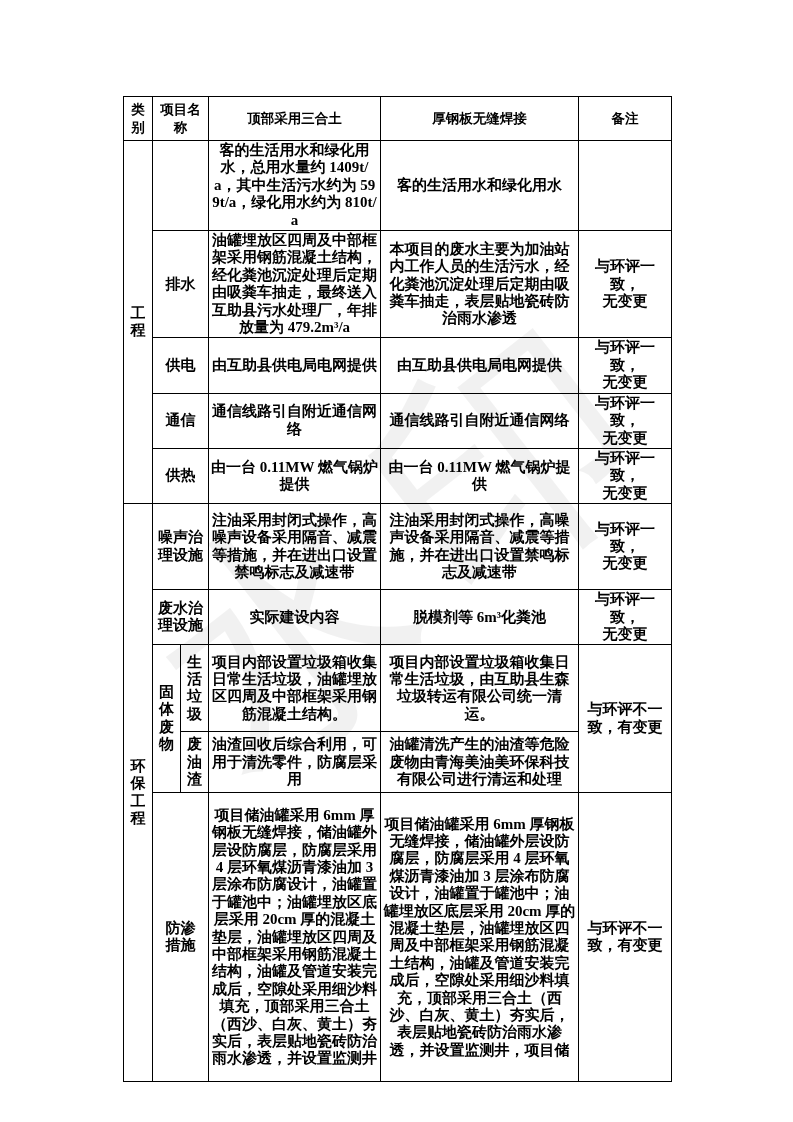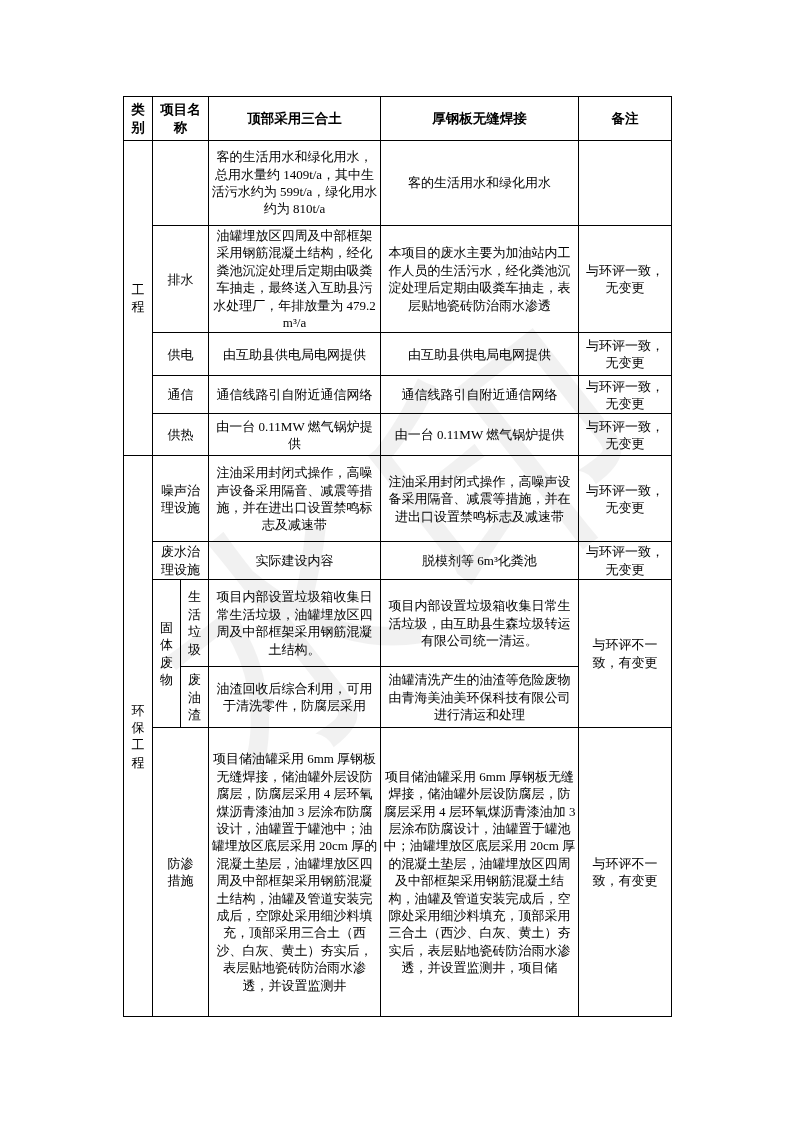--- a/index.html
+++ b/index.html
@@ -34,28 +34,28 @@
     position: absolute;
     left: 123px;
     top: 96px;
     width: 548px;
     border-collapse: collapse;
     table-layout: fixed;
     z-index: 1;
   }
   .doc-table th, .doc-table td {
     border: 1px solid #000000;
-    font-size: 13px;
+    font-size: 15px;
     line-height: 17.4px;
     text-align: center;
     vertical-align: middle;
     padding: 1px 2px;
     overflow: hidden;
     word-break: break-all;
-    font-weight: normal;
+    font-weight: bold;
   }
   .doc-table th {
     font-weight: bold;
     font-size: 13.5px;
     font-family: "Liberation Sans", "DejaVu Sans", sans-serif;
   }
   .pre { white-space: pre-line; }
   .v-top { vertical-align: top; }
   .cell-actual { padding: 1px 13px; }
 </style>

